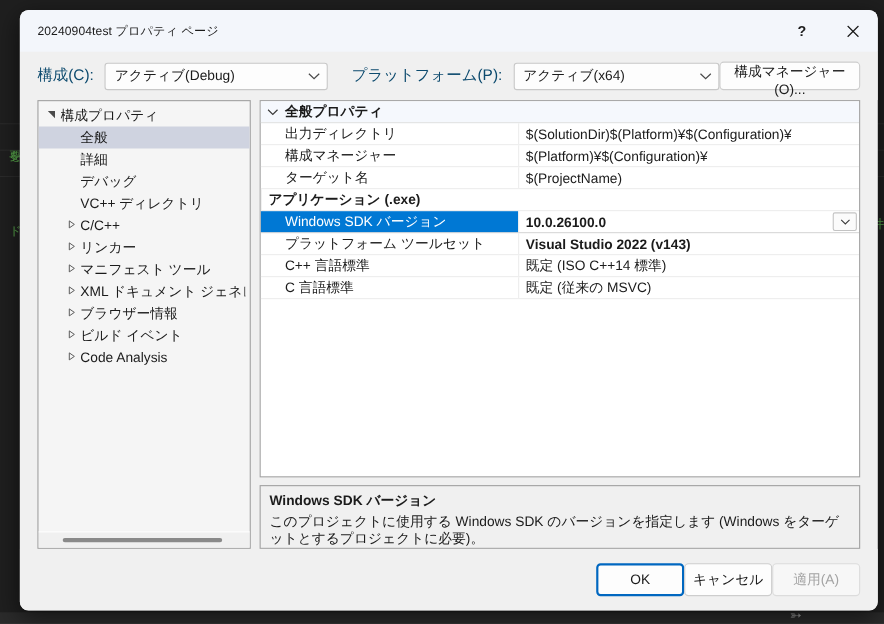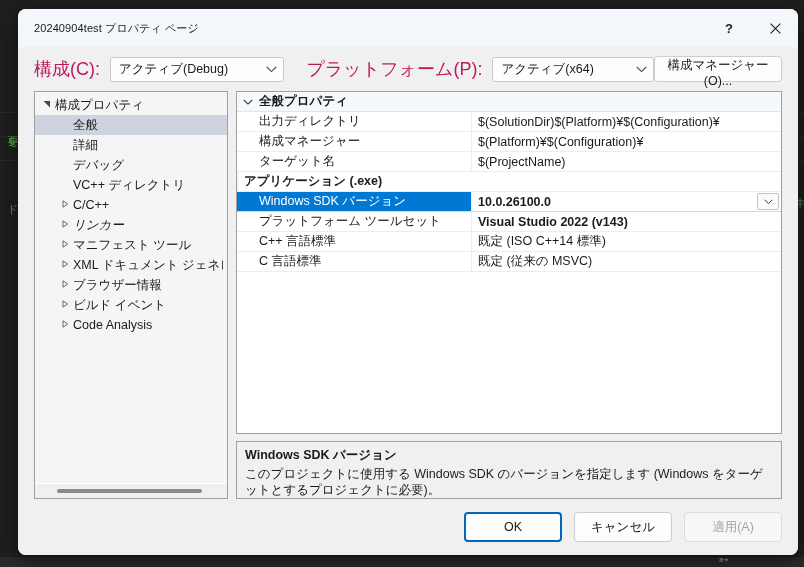--- a/index.html
+++ b/index.html
@@ -111,22 +111,22 @@
   
   .config-row {
     flex: 0 0 auto;
     height: 44px;
     display: flex;
     align-items: center;
     padding: 0 16px;
     background: #f0f0f0;
   }
   .cfg-label {
-    font-size: 18px;
-    color: #be185d;
+    font-size: 14px;
+    color: #0c4a6e;
     white-space: nowrap;
   }
   .combo {
     height: 25px;
     background: #fdfdfd;
     border: 1px solid #c8c8c8;
     border-radius: 3px;
     display: flex;
     align-items: center;
     padding: 0 6px 0 8px;
@@ -340,22 +340,21 @@
     flex: 0 0 auto;
     height: 56px;
     display: flex;
     align-items: center;
     justify-content: flex-end;
     padding-right: 16px;
     background: #f0f0f0;
   }
   .dlg-btn {
     height: 30px;
-    width: 98px;
-    margin-left: 12px;
+    width: 80px;
     background: #fdfdfd;
     border: 1px solid #cdcdcd;
     border-radius: 4px;
     font-family: inherit;
     font-size: 12.5px;
     color: #1b1b1b;
     cursor: default;
   }
   .dlg-btn.default {
     border: 2px solid #0067c0;
@@ -446,21 +445,21 @@
           <div class="tree-item" style="padding-left: 22px;">
             <span class="glyph"></span>
             <span class="tlabel">VC++ ディレクトリ</span>
           </div>
           <div class="tree-item" style="padding-left: 22px;">
             <span class="glyph"><svg width="8" height="8" viewBox="0 0 8 8">
                 <path d="M2 0.8 L6.6 4 L2 7.2 Z" fill="none" stroke="#5a5a5a" stroke-width="0.9"></path>
               </svg></span>
             <span class="tlabel">C/C++</span>
           </div>
-          <div class="tree-item" style="padding-left: 22px; font-style: italic;">
+          <div class="tree-item" style="padding-left: 22px;">
             <span class="glyph"><svg width="8" height="8" viewBox="0 0 8 8">
                 <path d="M2 0.8 L6.6 4 L2 7.2 Z" fill="none" stroke="#5a5a5a" stroke-width="0.9"></path>
               </svg></span>
             <span class="tlabel">リンカー</span>
           </div>
           <div class="tree-item" style="padding-left: 22px;">
             <span class="glyph"><svg width="8" height="8" viewBox="0 0 8 8">
                 <path d="M2 0.8 L6.6 4 L2 7.2 Z" fill="none" stroke="#5a5a5a" stroke-width="0.9"></path>
               </svg></span>
             <span class="tlabel">マニフェスト ツール</span>

